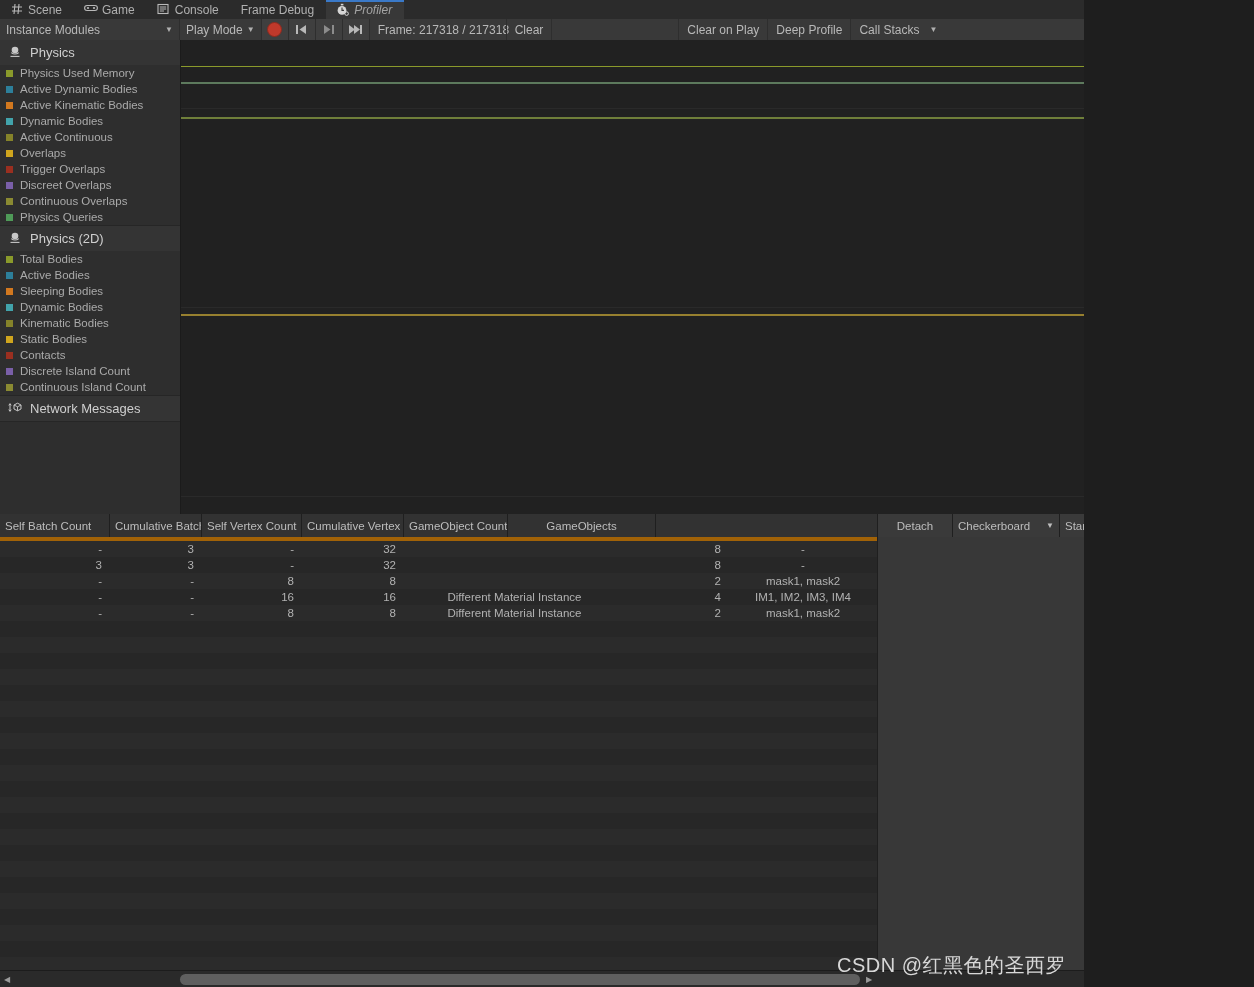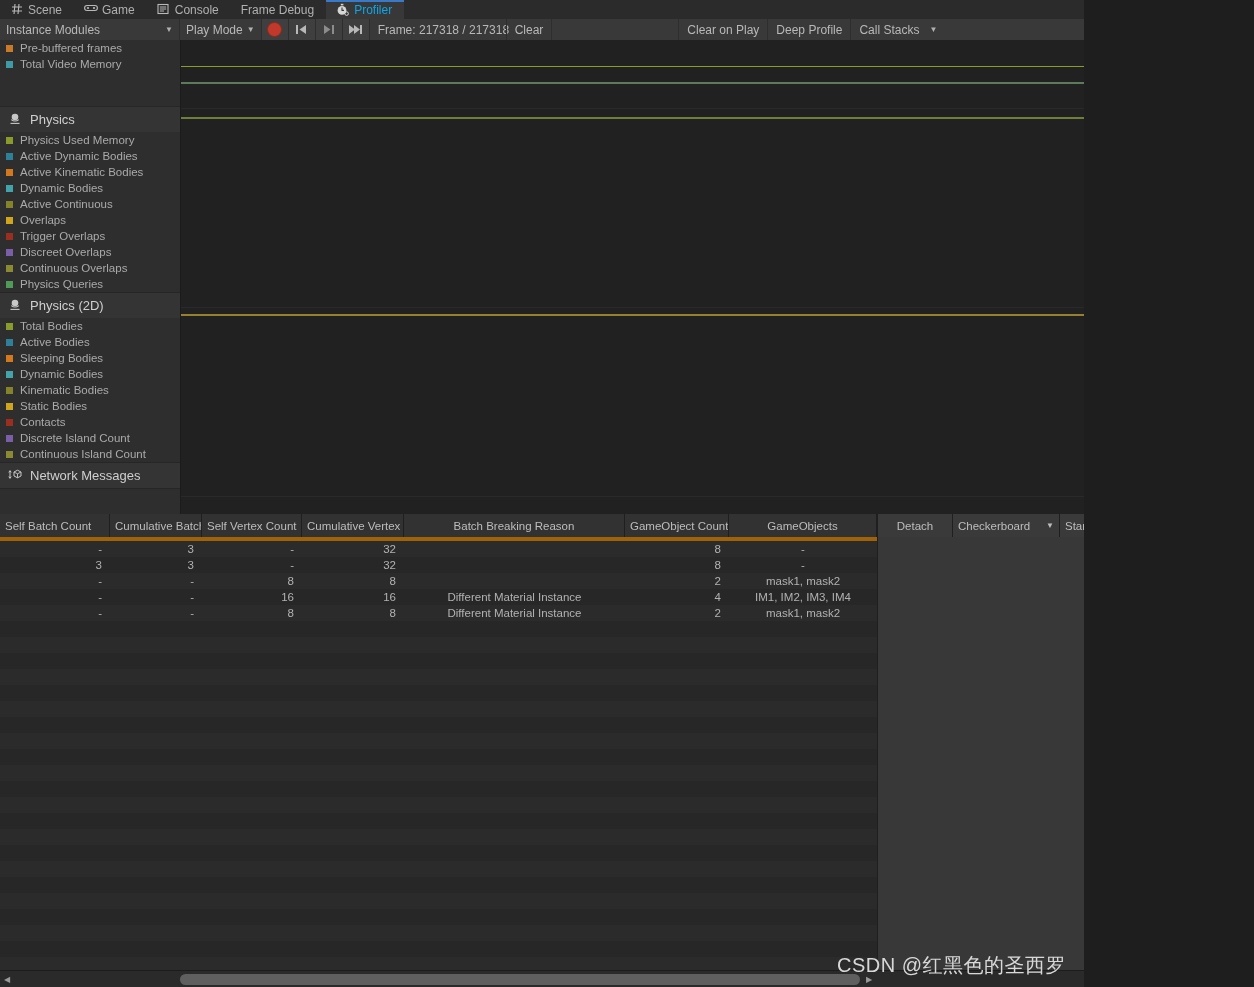--- a/index.html
+++ b/index.html
@@ -27,21 +27,22 @@
   }
   .tab {
     display: flex; align-items: center; gap: 5px;
     padding: 0 12px 0 10px;
     font-size: 12px; color: #b0b0b0;
     position: relative;
     white-space: nowrap;
   }
   .tab.active {
     background: #383838;
-    color: #0ea5e9;
+    color: #a3a3a3;
+    font-style: italic;
   }
   .tab.active::before {
     content: ""; position: absolute; left:0; right:0; top:0; height:2px;
     background: #3a79c8;
   }
   .tab .ticon { display:inline-block; width:13px; height:13px; line-height:13px; text-align:center; }
 
   
   .toolbar {
     position: absolute; left:0; top:19px; width:1254px; height:21px;
@@ -264,31 +265,20 @@
           <circle cx="2" cy="3" r="1.3" fill="#c2c2c2"></circle>
           <circle cx="2" cy="7" r="1.3" fill="#c2c2c2"></circle>
           <circle cx="2" cy="11" r="1.3" fill="#c2c2c2"></circle>
         </svg>
       </div>
     </div>
   </div>
 
   <div class="modules-pane" id="modules">
       <div class="mod-section">
-        <div class="mod-row">
-          <span class="sw" style="background: rgb(200, 122, 40);"></span>
-          <span>Pre-buffered frames</span>
-        </div>
-        <div class="mod-row">
-          <span class="sw" style="background: rgb(63, 154, 168);"></span>
-          <span>Total Video Memory</span>
-        </div>
-        <div class="mod-gap"></div>
-      </div>
-      <div class="mod-section">
         <div class="mod-head">
           <span class="sicon"><svg width="12" height="13" viewBox="0 0 12 13">
               <ellipse cx="6" cy="5" rx="3.3" ry="3.3" fill="#c8c8c8"></ellipse>
               <path d="M2.2 7.6 Q6 10.4 9.8 7.6" stroke="#c8c8c8" stroke-width="1.1" fill="none"></path>
               <path d="M1.5 11.4 L10.5 11.4" stroke="#c8c8c8" stroke-width="1.1"></path>
             </svg></span>
           <span>Physics</span>
         </div>
         <div class="mod-row">
           <span class="sw" style="background: rgb(138, 154, 43);"></span>
@@ -407,21 +397,20 @@
     <div class="vthumb" style="top:152px;height:140px;"></div>
     <div class="varrow" style="top:461px;">▼</div>
   </div>
 
   <div class="tablewrap">
     <div class="thead" id="thead">
         <div class="th left" style="width: 110px;">Self Batch Count</div>
         <div class="th left" style="width: 92px;">Cumulative Batch Count</div>
         <div class="th left" style="width: 100px;">Self Vertex Count</div>
         <div class="th left" style="width: 102px;">Cumulative Vertex Count</div>
-        <div class="th" style="width: 221px;">Batch Breaking Reason</div>
         <div class="th left" style="width: 104px;">GameObject Count</div>
         <div class="th" style="width: 148px;">GameObjects</div>
       </div>
     <div id="tbody">
         <div class="trow odd">
           <div class="td" style="width: 110px;">-</div>
           <div class="td" style="width: 92px;">3</div>
           <div class="td" style="width: 100px;">-</div>
           <div class="td" style="width: 102px;">32</div>
           <div class="td c" style="width: 221px;"></div>

